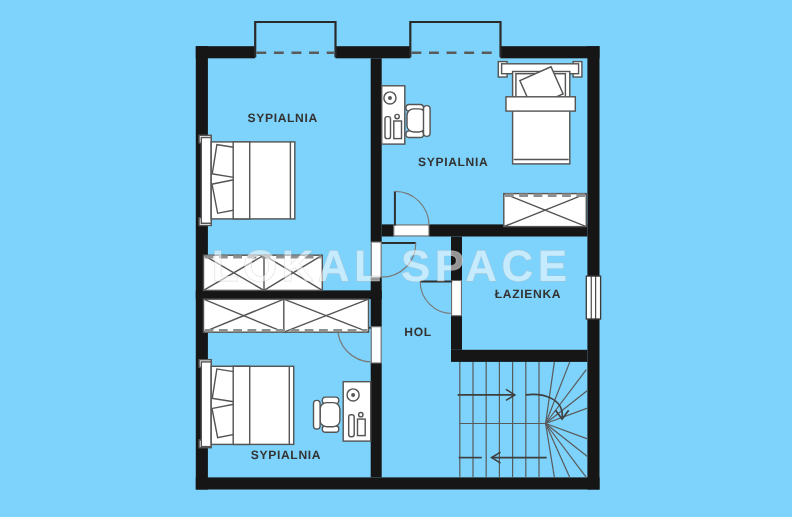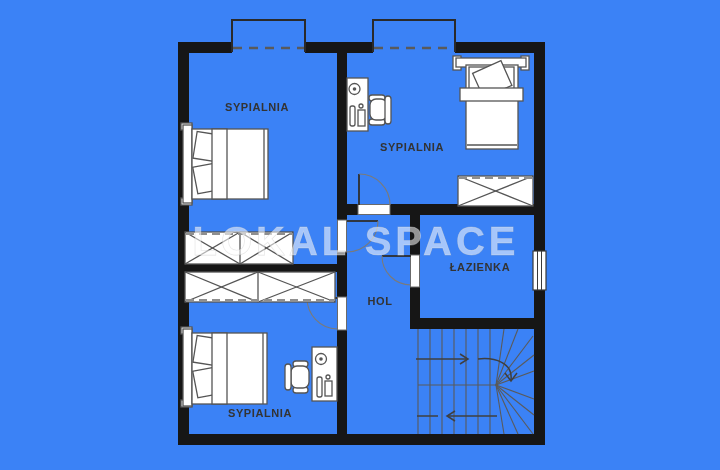--- a/index.html
+++ b/index.html
@@ -1,16 +1,16 @@
 <!DOCTYPE html>
 <html><head>
 <meta charset="utf-8">
 <style>
   html,body{margin:0;padding:0;background:#ffffff;}
-  .stage{position:relative;width:720px;height:470px;background:#3b82f6;overflow:hidden;
+  .stage{position:relative;width:720px;height:470px;background:#7dd3fc;overflow:hidden;
          font-family:"Liberation Sans", sans-serif;}
   .stage svg{position:absolute;left:0;top:0;}
   .wall{fill:#161616;stroke:none;}
   .furn{fill:#ffffff;stroke:#555555;stroke-width:1.3;}
   .furnline{fill:none;stroke:#555555;stroke-width:1.3;}
   .leaf{stroke:#2e2e2e;stroke-width:1.8;fill:none;}
   .arc{stroke:#7a7a7a;stroke-width:1.1;fill:none;}
   .threshold{fill:#ffffff;stroke:#6a6a6a;stroke-width:1;}
   .dashfront{stroke:#8f8f8f;stroke-width:3;stroke-dasharray:8 5;fill:none;}
   .dormer{fill:none;stroke:#2a2a2a;stroke-width:2;}

